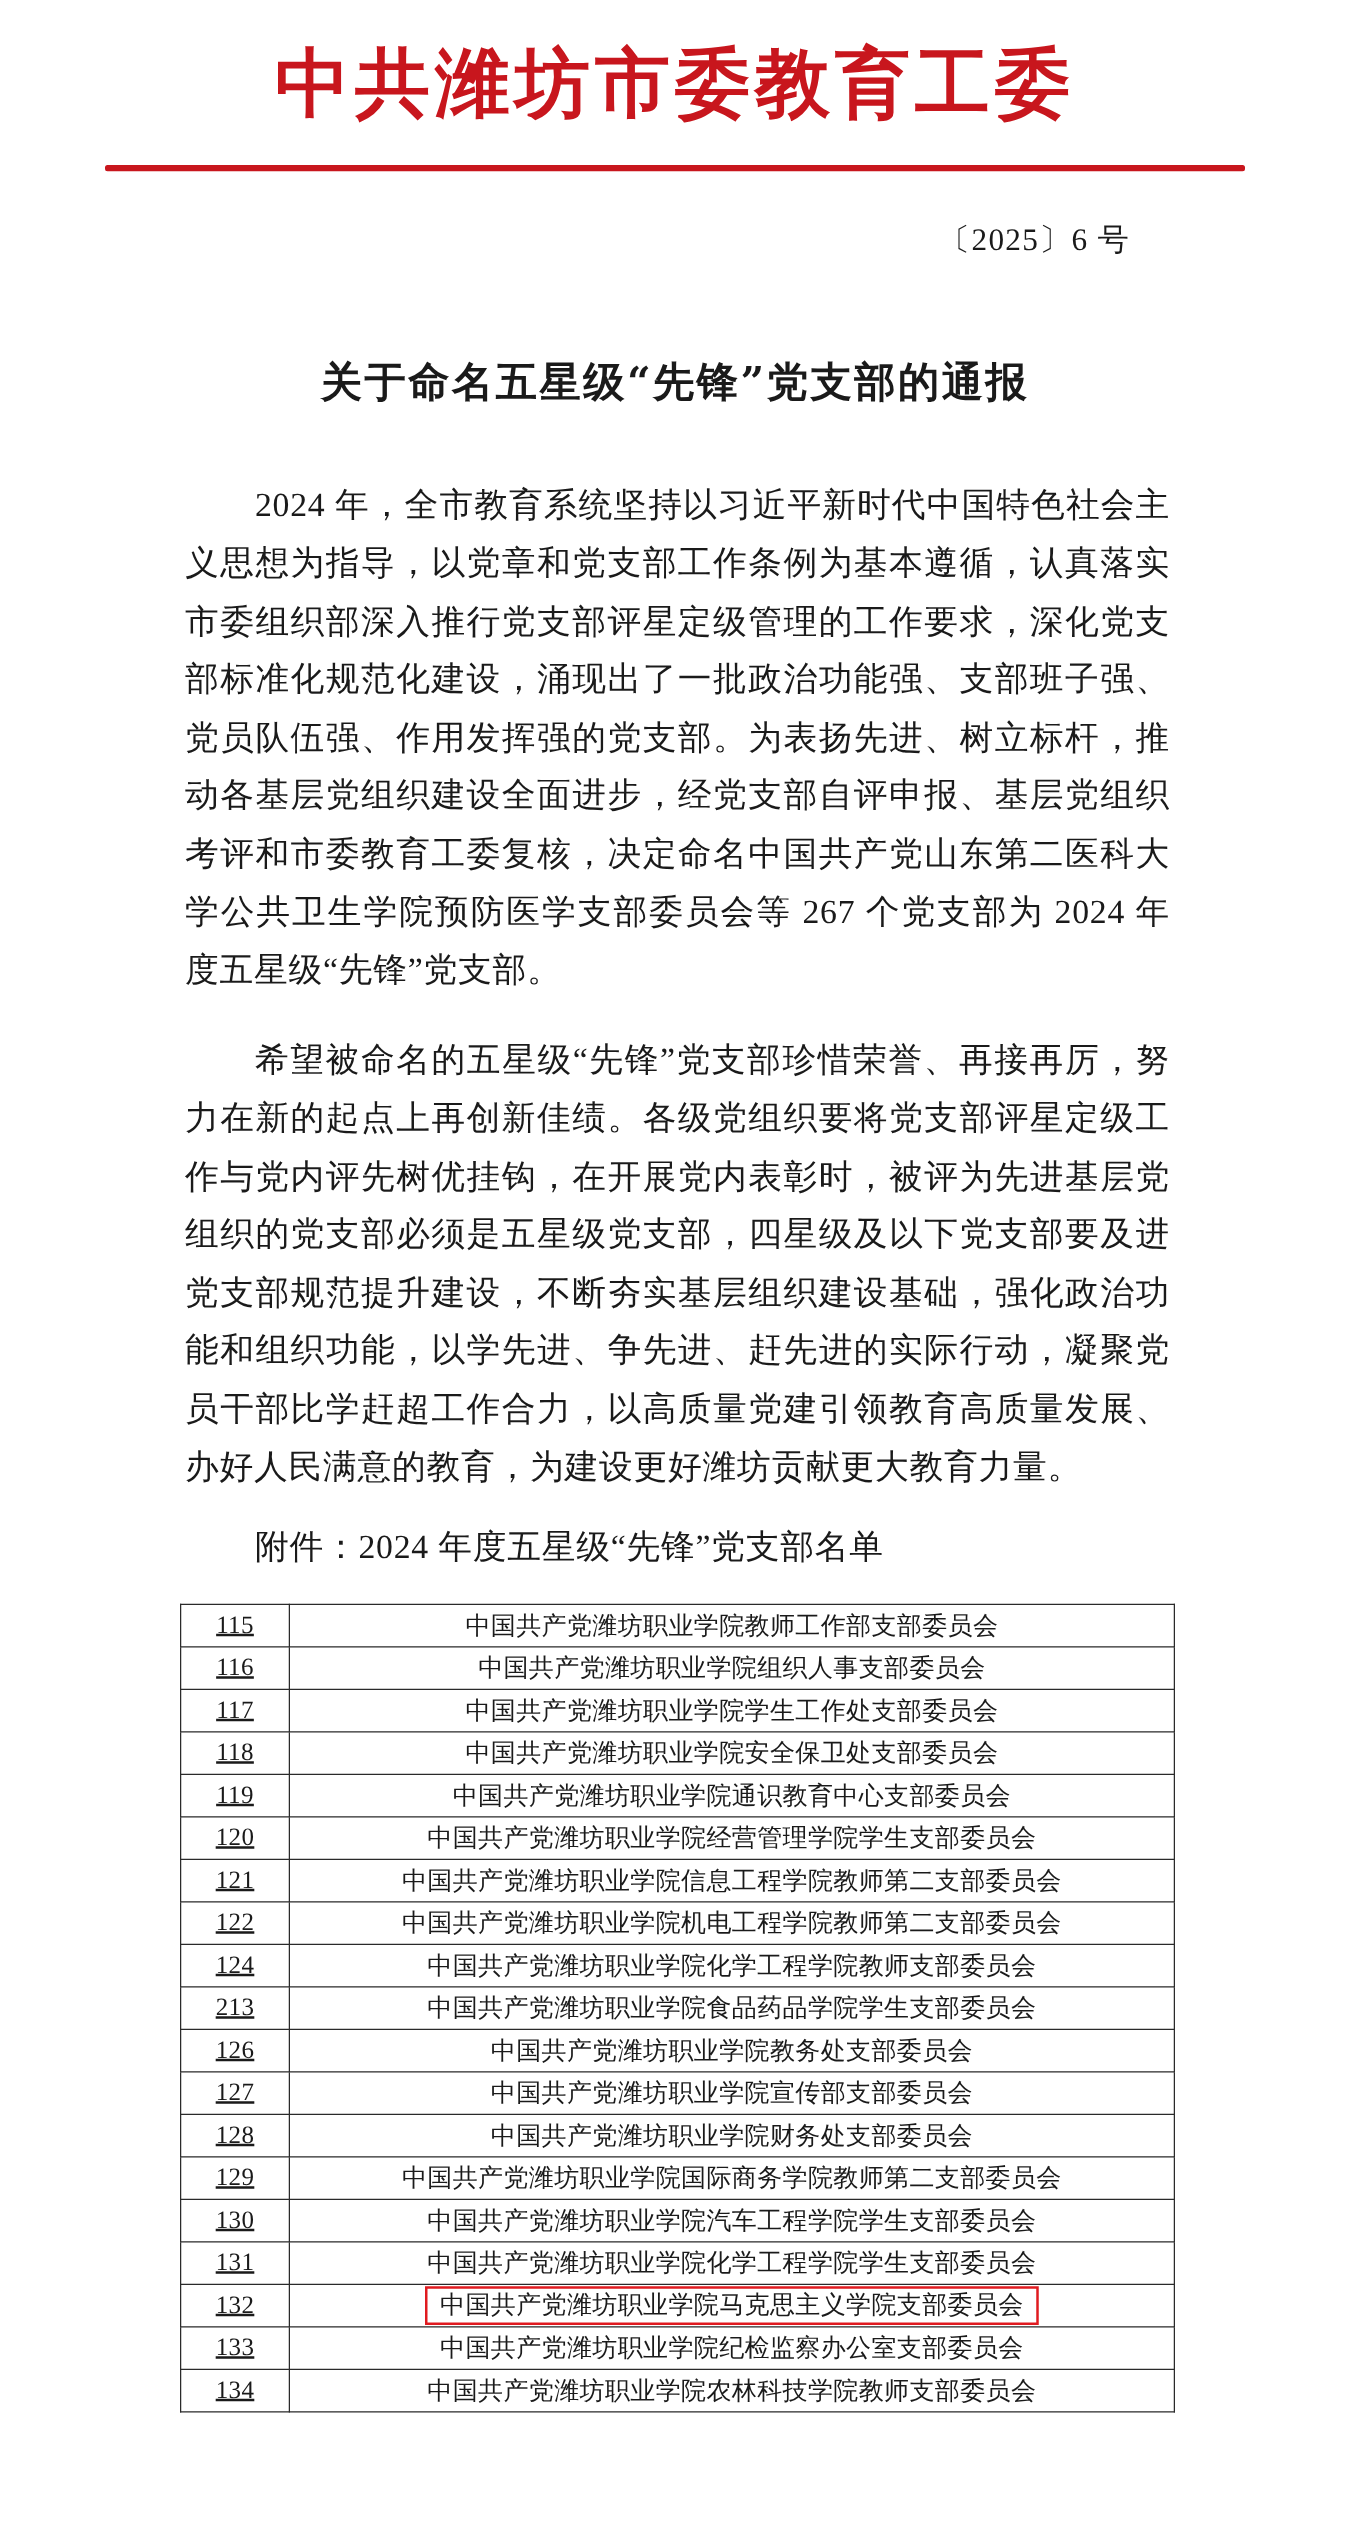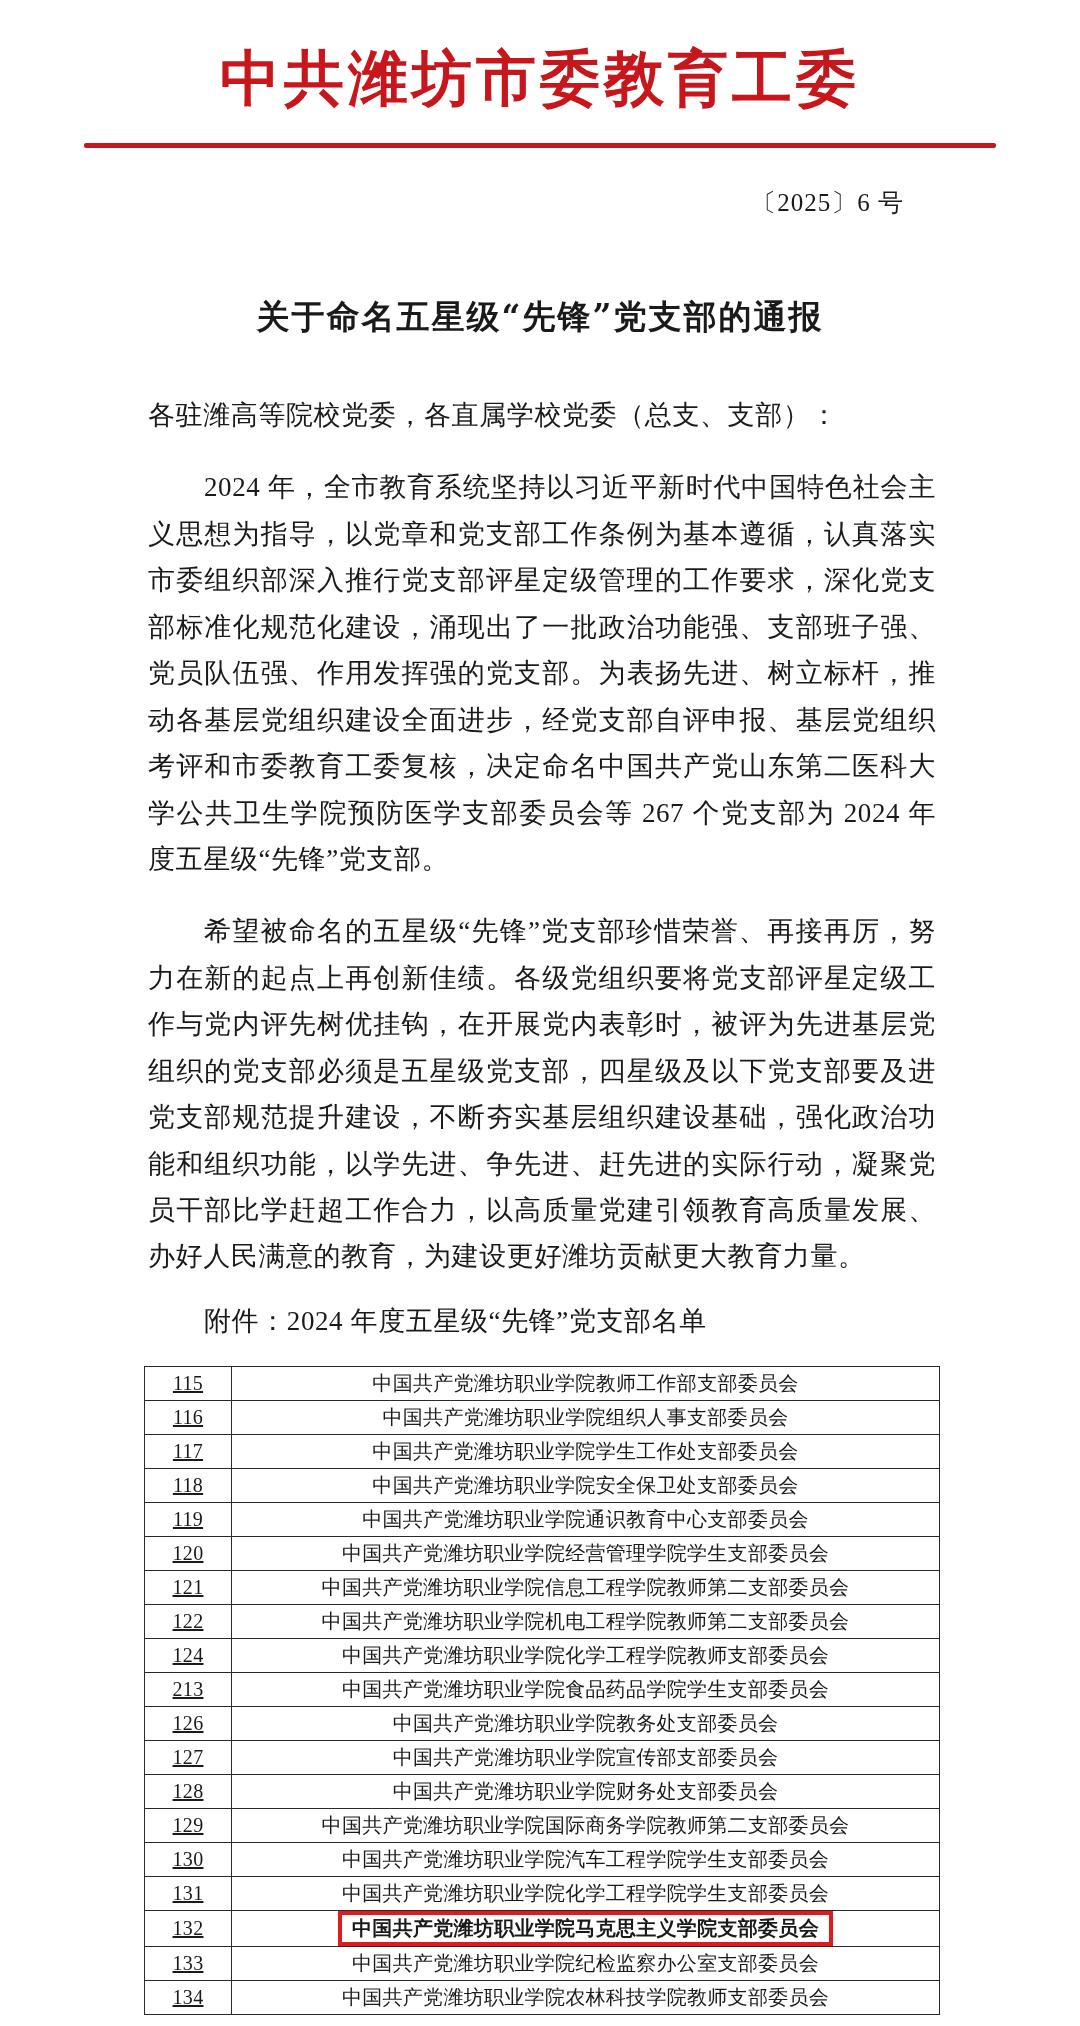--- a/index.html
+++ b/index.html
@@ -19,21 +19,21 @@
     width: 1080px;
     height: 2026px;
     box-sizing: border-box;
     padding: 0 84px;
     position: relative;
   }
 
   
   .masthead {
     text-align: center;
-    padding-top: 44px;
+    padding-top: 33px;
   }
   .masthead-title {
     color: #c8161d;
     font-family: "DejaVu Serif", "Liberation Serif", serif;
     font-weight: bold;
     font-size: 60px;
     letter-spacing: 4px;
     line-height: 1.15;
     white-space: nowrap;
   }
@@ -111,42 +111,40 @@
     text-align: center;
     text-decoration: underline;
   }
   td.name {
     text-align: center;
     position: relative;
     margin-top: 20px;
   }
   tr.highlight td.name .hl {
     display: inline-block;
-    border: 4px solid #22c55e;
+    border: 2px solid #22c55e;
     padding: 1px 10px;
     line-height: 1.25;
-    font-weight: bold;
   }
 </style>
 </head>
 <body>
 
 <div class="page">
 
   <div class="masthead">
     <div class="masthead-title">中共潍坊市委教育工委</div>
     <div class="masthead-rule"></div>
   </div>
 
   <div class="docnum">〔2025〕6 号</div>
 
   <div class="doc-title">关于命名五星级“先锋”党支部的通报</div>
 
   <div class="body-wrap">
-    <p class="para">各驻潍高等院校党委，各直属学校党委（总支、支部）：</p>
     <p class="para indent">2024 年，全市教育系统坚持以习近平新时代中国特色社会主义思想为指导，以党章和党支部工作条例为基本遵循，认真落实市委组织部深入推行党支部评星定级管理的工作要求，深化党支部标准化规范化建设，涌现出了一批政治功能强、支部班子强、党员队伍强、作用发挥强的党支部。为表扬先进、树立标杆，推动各基层党组织建设全面进步，经党支部自评申报、基层党组织考评和市委教育工委复核，决定命名中国共产党山东第二医科大学公共卫生学院预防医学支部委员会等 267 个党支部为 2024 年度五星级“先锋”党支部。</p>
     <p class="para indent">希望被命名的五星级“先锋”党支部珍惜荣誉、再接再厉，努力在新的起点上再创新佳绩。各级党组织要将党支部评星定级工作与党内评先树优挂钩，在开展党内表彰时，被评为先进基层党组织的党支部必须是五星级党支部，四星级及以下党支部要及进党支部规范提升建设，不断夯实基层组织建设基础，强化政治功能和组织功能，以学先进、争先进、赶先进的实际行动，凝聚党员干部比学赶超工作合力，以高质量党建引领教育高质量发展、办好人民满意的教育，为建设更好潍坊贡献更大教育力量。</p>
     <p class="attach">附件：2024 年度五星级“先锋”党支部名单</p>
   </div>
 
   <div class="table-wrap">
     <table class="list">
       <tbody>
           <tr>
             <td class="idx">115</td>

